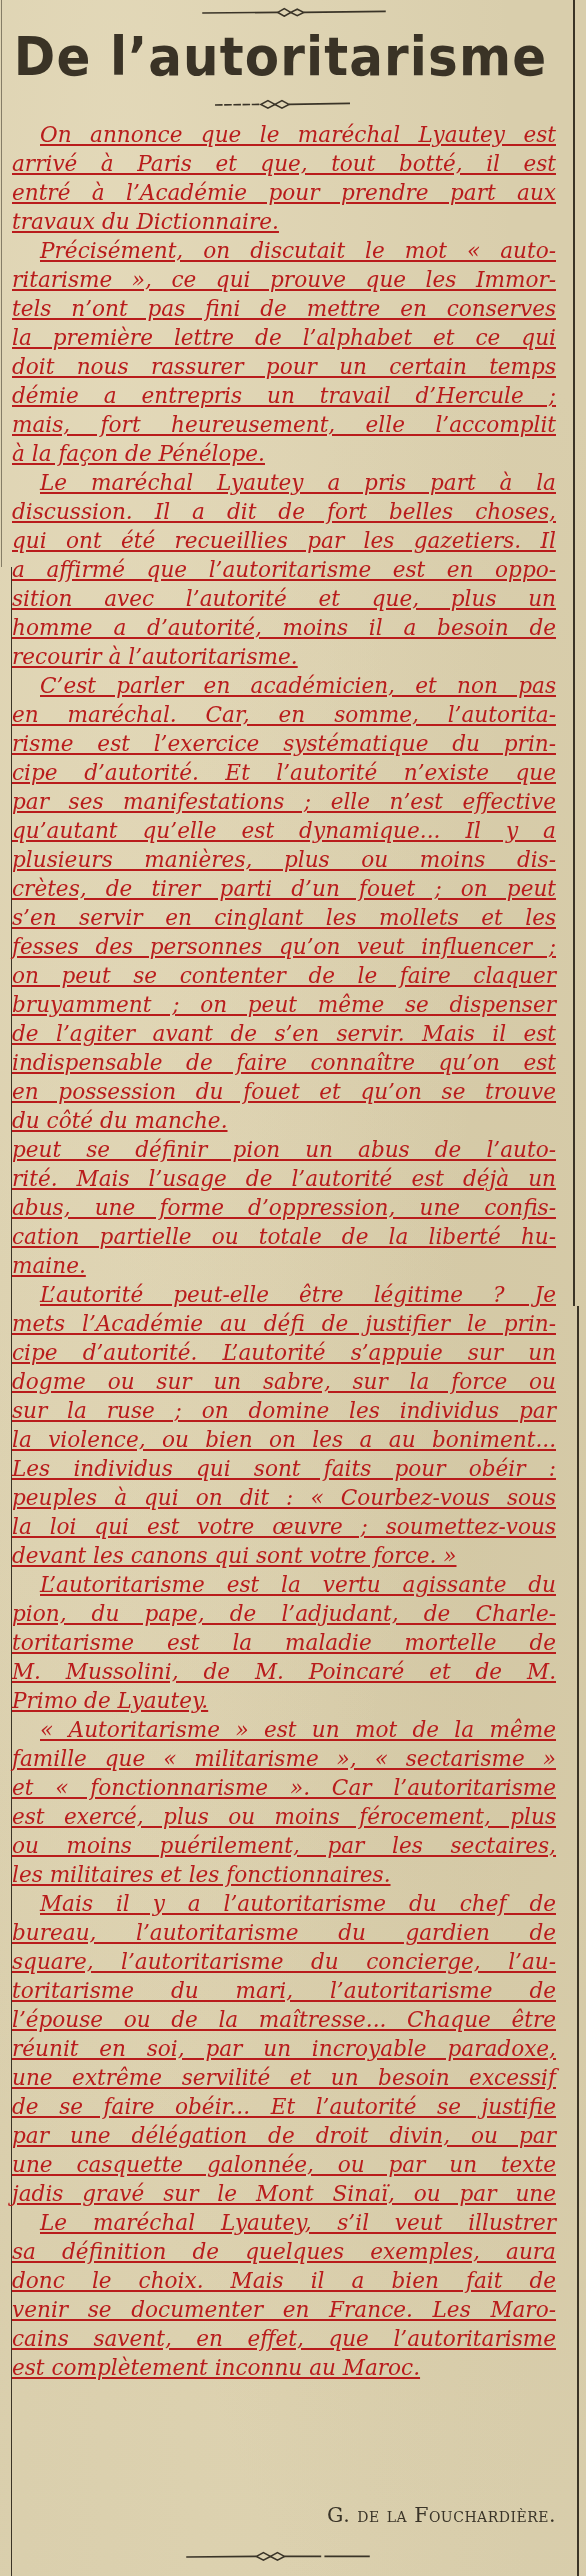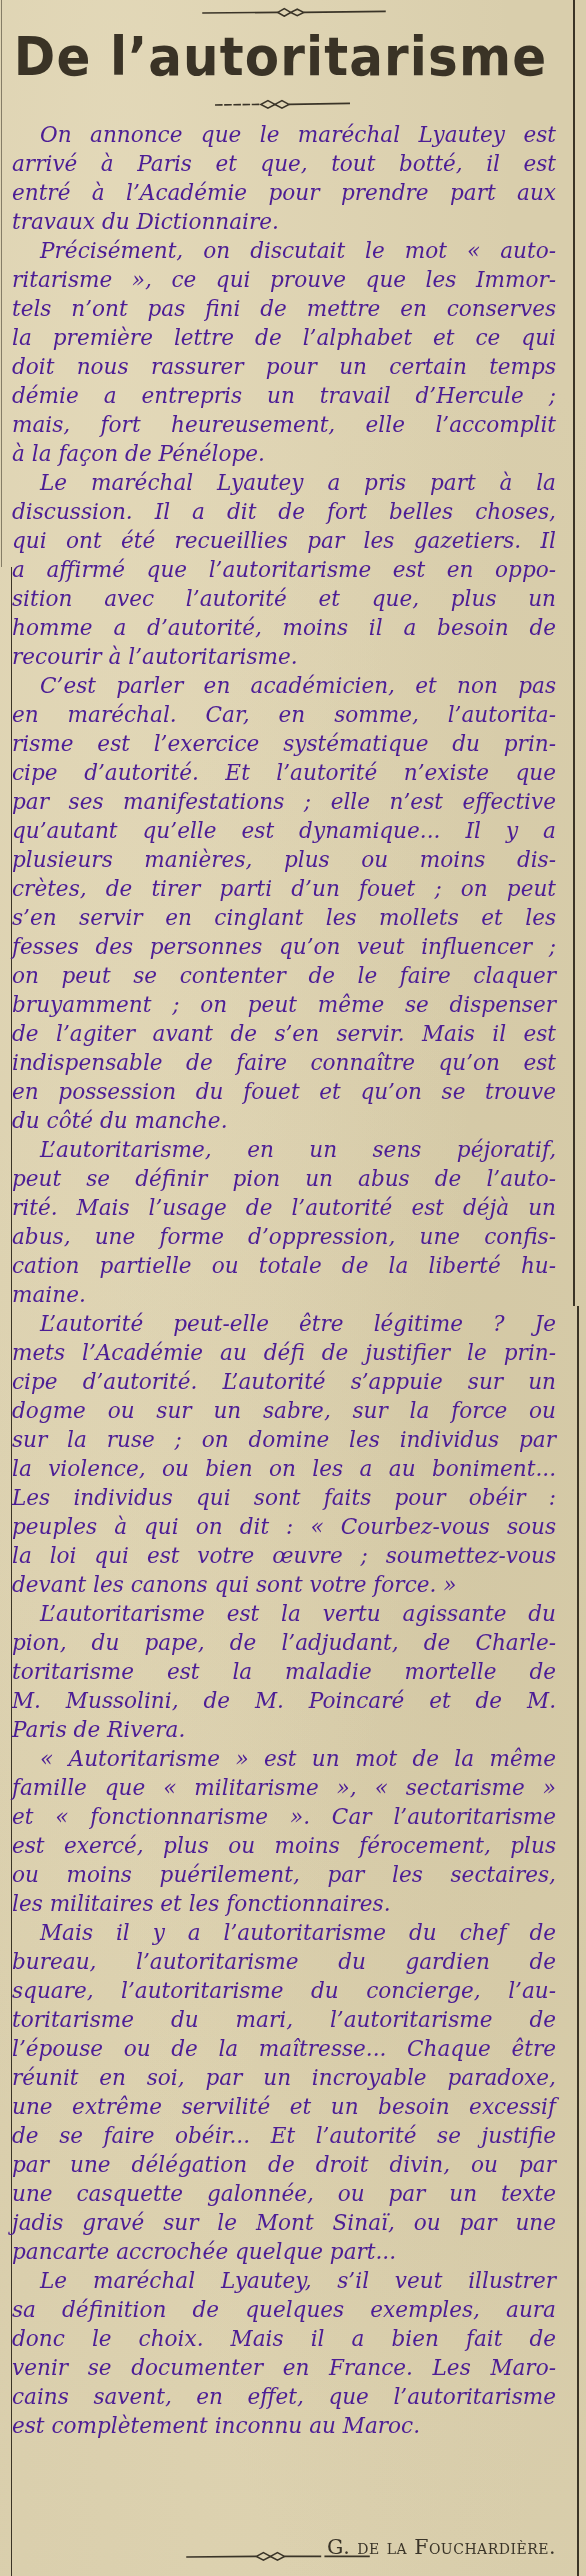--- a/index.html
+++ b/index.html
@@ -46,21 +46,22 @@
     color: #3a3326;
     transform: scaleY(1.05);
   }
 
   .body-text {
     position: absolute; left: 12px; top: 120px; width: 544px;
     font-family: "DejaVu Serif", "Liberation Serif", serif;
     font-style: italic;
     font-size: 21.6px;
     line-height: 29px;
-    color: #4c1d95;
+    color: #b91c1c;
+    text-decoration: underline;
   }
   .line {
     display: block;
     white-space: nowrap;
     text-align: justify;
     text-align-last: justify;
     height: 29px;
     overflow: visible;
   }
   .line.last { text-align-last: left; }
@@ -68,21 +69,20 @@
   .para { display: block; }
 
   .signature {
     position: absolute; top: 2503px; left: 254px; width: 302px;
     text-align: right;
     font-family: "DejaVu Serif", "Liberation Serif", serif;
     font-size: 20.5px;
     font-variant: small-caps;
     letter-spacing: 0.5px;
     color: #3a3428;
-    margin-top: 32px;
   }
 </style>
 </head>
 <body>
 
 <div class="paper"></div>
 <div class="rule-left upper"></div>
 <div class="rule-left"></div>
 <div class="rule-right"></div>
 <div class="rule-right lower"></div>
@@ -145,21 +145,20 @@
       <span class="line">s’en servir en cinglant les mollets et les</span>
       <span class="line">fesses des personnes qu’on veut influencer ;</span>
       <span class="line">on peut se contenter de le faire claquer</span>
       <span class="line">bruyamment ; on peut même se dispenser</span>
       <span class="line">de l’agiter avant de s’en servir. Mais il est</span>
       <span class="line">indispensable de faire connaître qu’on est</span>
       <span class="line">en possession du fouet et qu’on se trouve</span>
       <span class="line last">du côté du manche.</span>
     </div>
     <div class="para">
-      <span class="line indent">L’autoritarisme, en un sens péjoratif,</span>
       <span class="line">peut se définir pion un abus de l’auto-</span>
       <span class="line">rité. Mais l’usage de l’autorité est déjà un</span>
       <span class="line">abus, une forme d’oppression, une confis-</span>
       <span class="line">cation partielle ou totale de la liberté hu-</span>
       <span class="line last">maine.</span>
     </div>
     <div class="para">
       <span class="line indent">L’autorité peut-elle être légitime ? Je</span>
       <span class="line">mets l’Académie au défi de justifier le prin-</span>
       <span class="line">cipe d’autorité. L’autorité s’appuie sur un</span>
@@ -169,21 +168,21 @@
       <span class="line">Les individus qui sont faits pour obéir :</span>
       <span class="line">peuples à qui on dit : « Courbez-vous sous</span>
       <span class="line">la loi qui est votre œuvre ; soumettez-vous</span>
       <span class="line last">devant les canons qui sont votre force. »</span>
     </div>
     <div class="para">
       <span class="line indent">L’autoritarisme est la vertu agissante du</span>
       <span class="line">pion, du pape, de l’adjudant, de Charle-</span>
       <span class="line">toritarisme est la maladie mortelle de</span>
       <span class="line">M. Mussolini, de M. Poincaré et de M.</span>
-      <span class="line last">Paris de Rivera.</span>
+      <span class="line last">Primo de Lyautey.</span>
     </div>
     <div class="para">
       <span class="line indent">« Autoritarisme » est un mot de la même</span>
       <span class="line">famille que « militarisme », « sectarisme »</span>
       <span class="line">et « fonctionnarisme ». Car l’autoritarisme</span>
       <span class="line">est exercé, plus ou moins férocement, plus</span>
       <span class="line">ou moins puérilement, par les sectaires,</span>
       <span class="line last">les militaires et les fonctionnaires.</span>
     </div>
     <div class="para">
@@ -191,21 +190,20 @@
       <span class="line">bureau, l’autoritarisme du gardien de</span>
       <span class="line">square, l’autoritarisme du concierge, l’au-</span>
       <span class="line">toritarisme du mari, l’autoritarisme de</span>
       <span class="line">l’épouse ou de la maîtresse... Chaque être</span>
       <span class="line">réunit en soi, par un incroyable paradoxe,</span>
       <span class="line">une extrême servilité et un besoin excessif</span>
       <span class="line">de se faire obéir... Et l’autorité se justifie</span>
       <span class="line">par une délégation de droit divin, ou par</span>
       <span class="line">une casquette galonnée, ou par un texte</span>
       <span class="line">jadis gravé sur le Mont Sinaï, ou par une</span>
-      <span class="line last">pancarte accrochée quelque part...</span>
     </div>
     <div class="para">
       <span class="line indent">Le maréchal Lyautey, s’il veut illustrer</span>
       <span class="line">sa définition de quelques exemples, aura</span>
       <span class="line">donc le choix. Mais il a bien fait de</span>
       <span class="line">venir se documenter en France. Les Maro-</span>
       <span class="line">cains savent, en effet, que l’autoritarisme</span>
       <span class="line last">est complètement inconnu au Maroc.</span>
     </div>
   </div>

